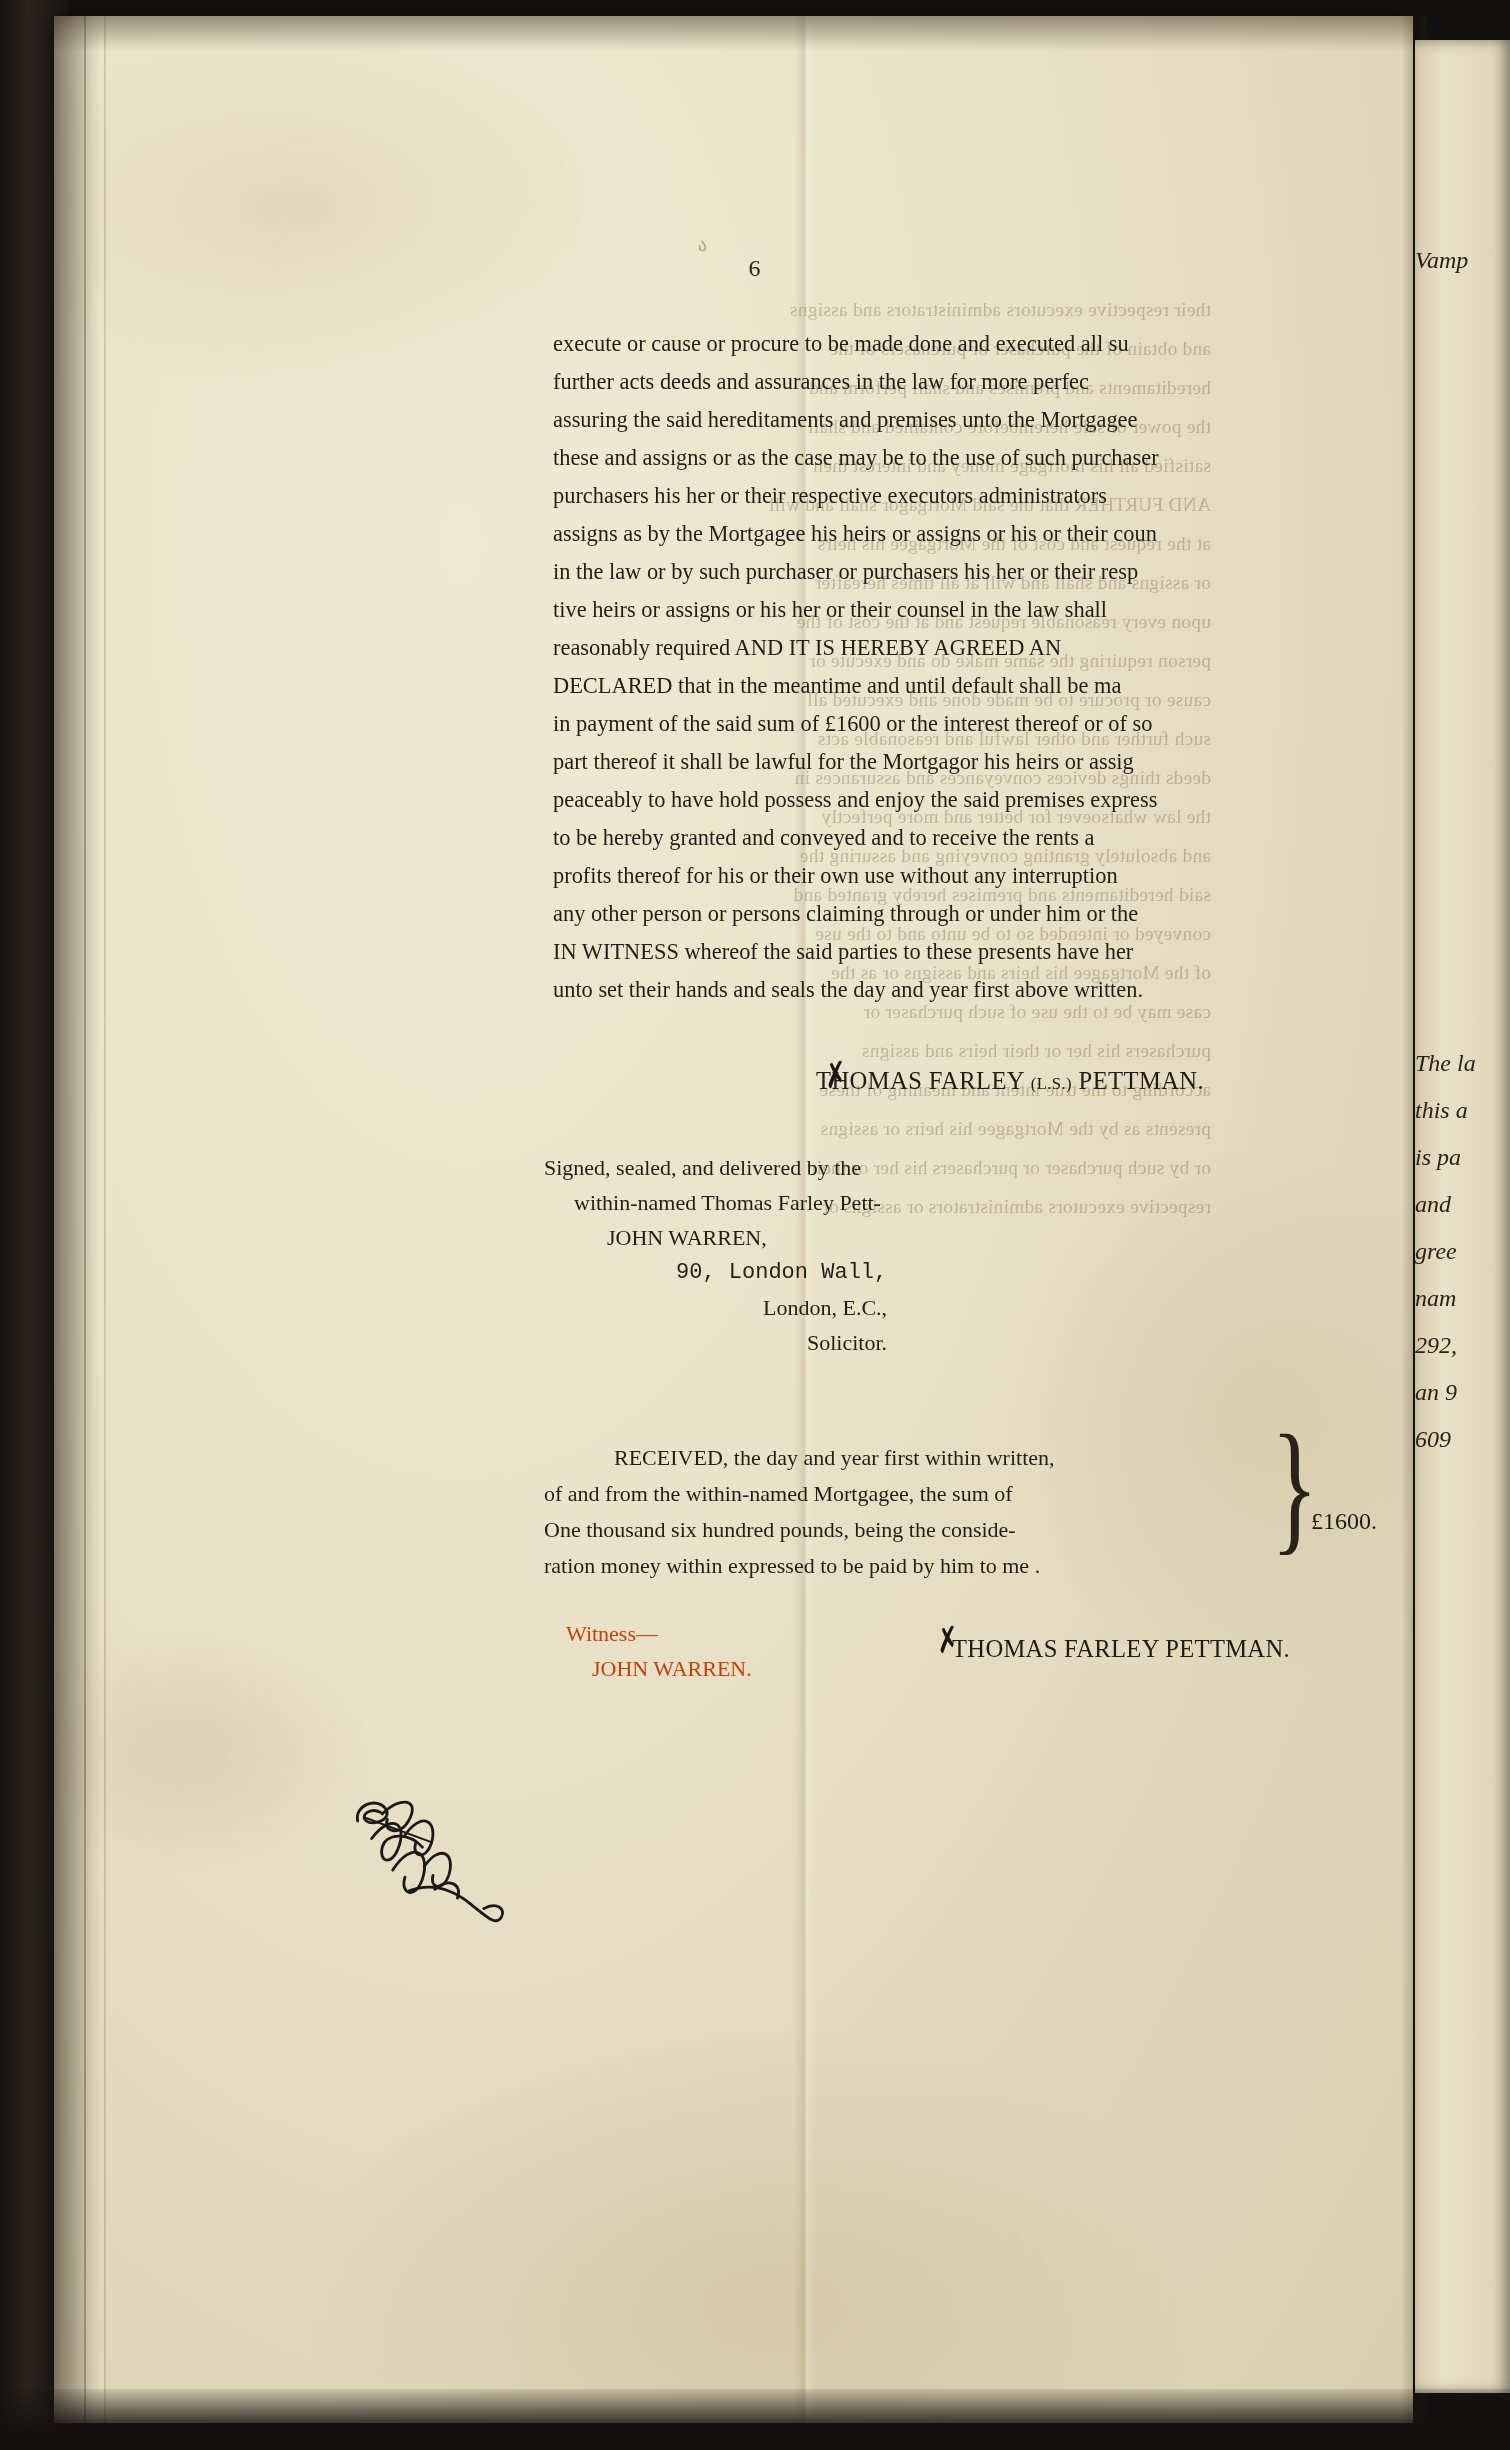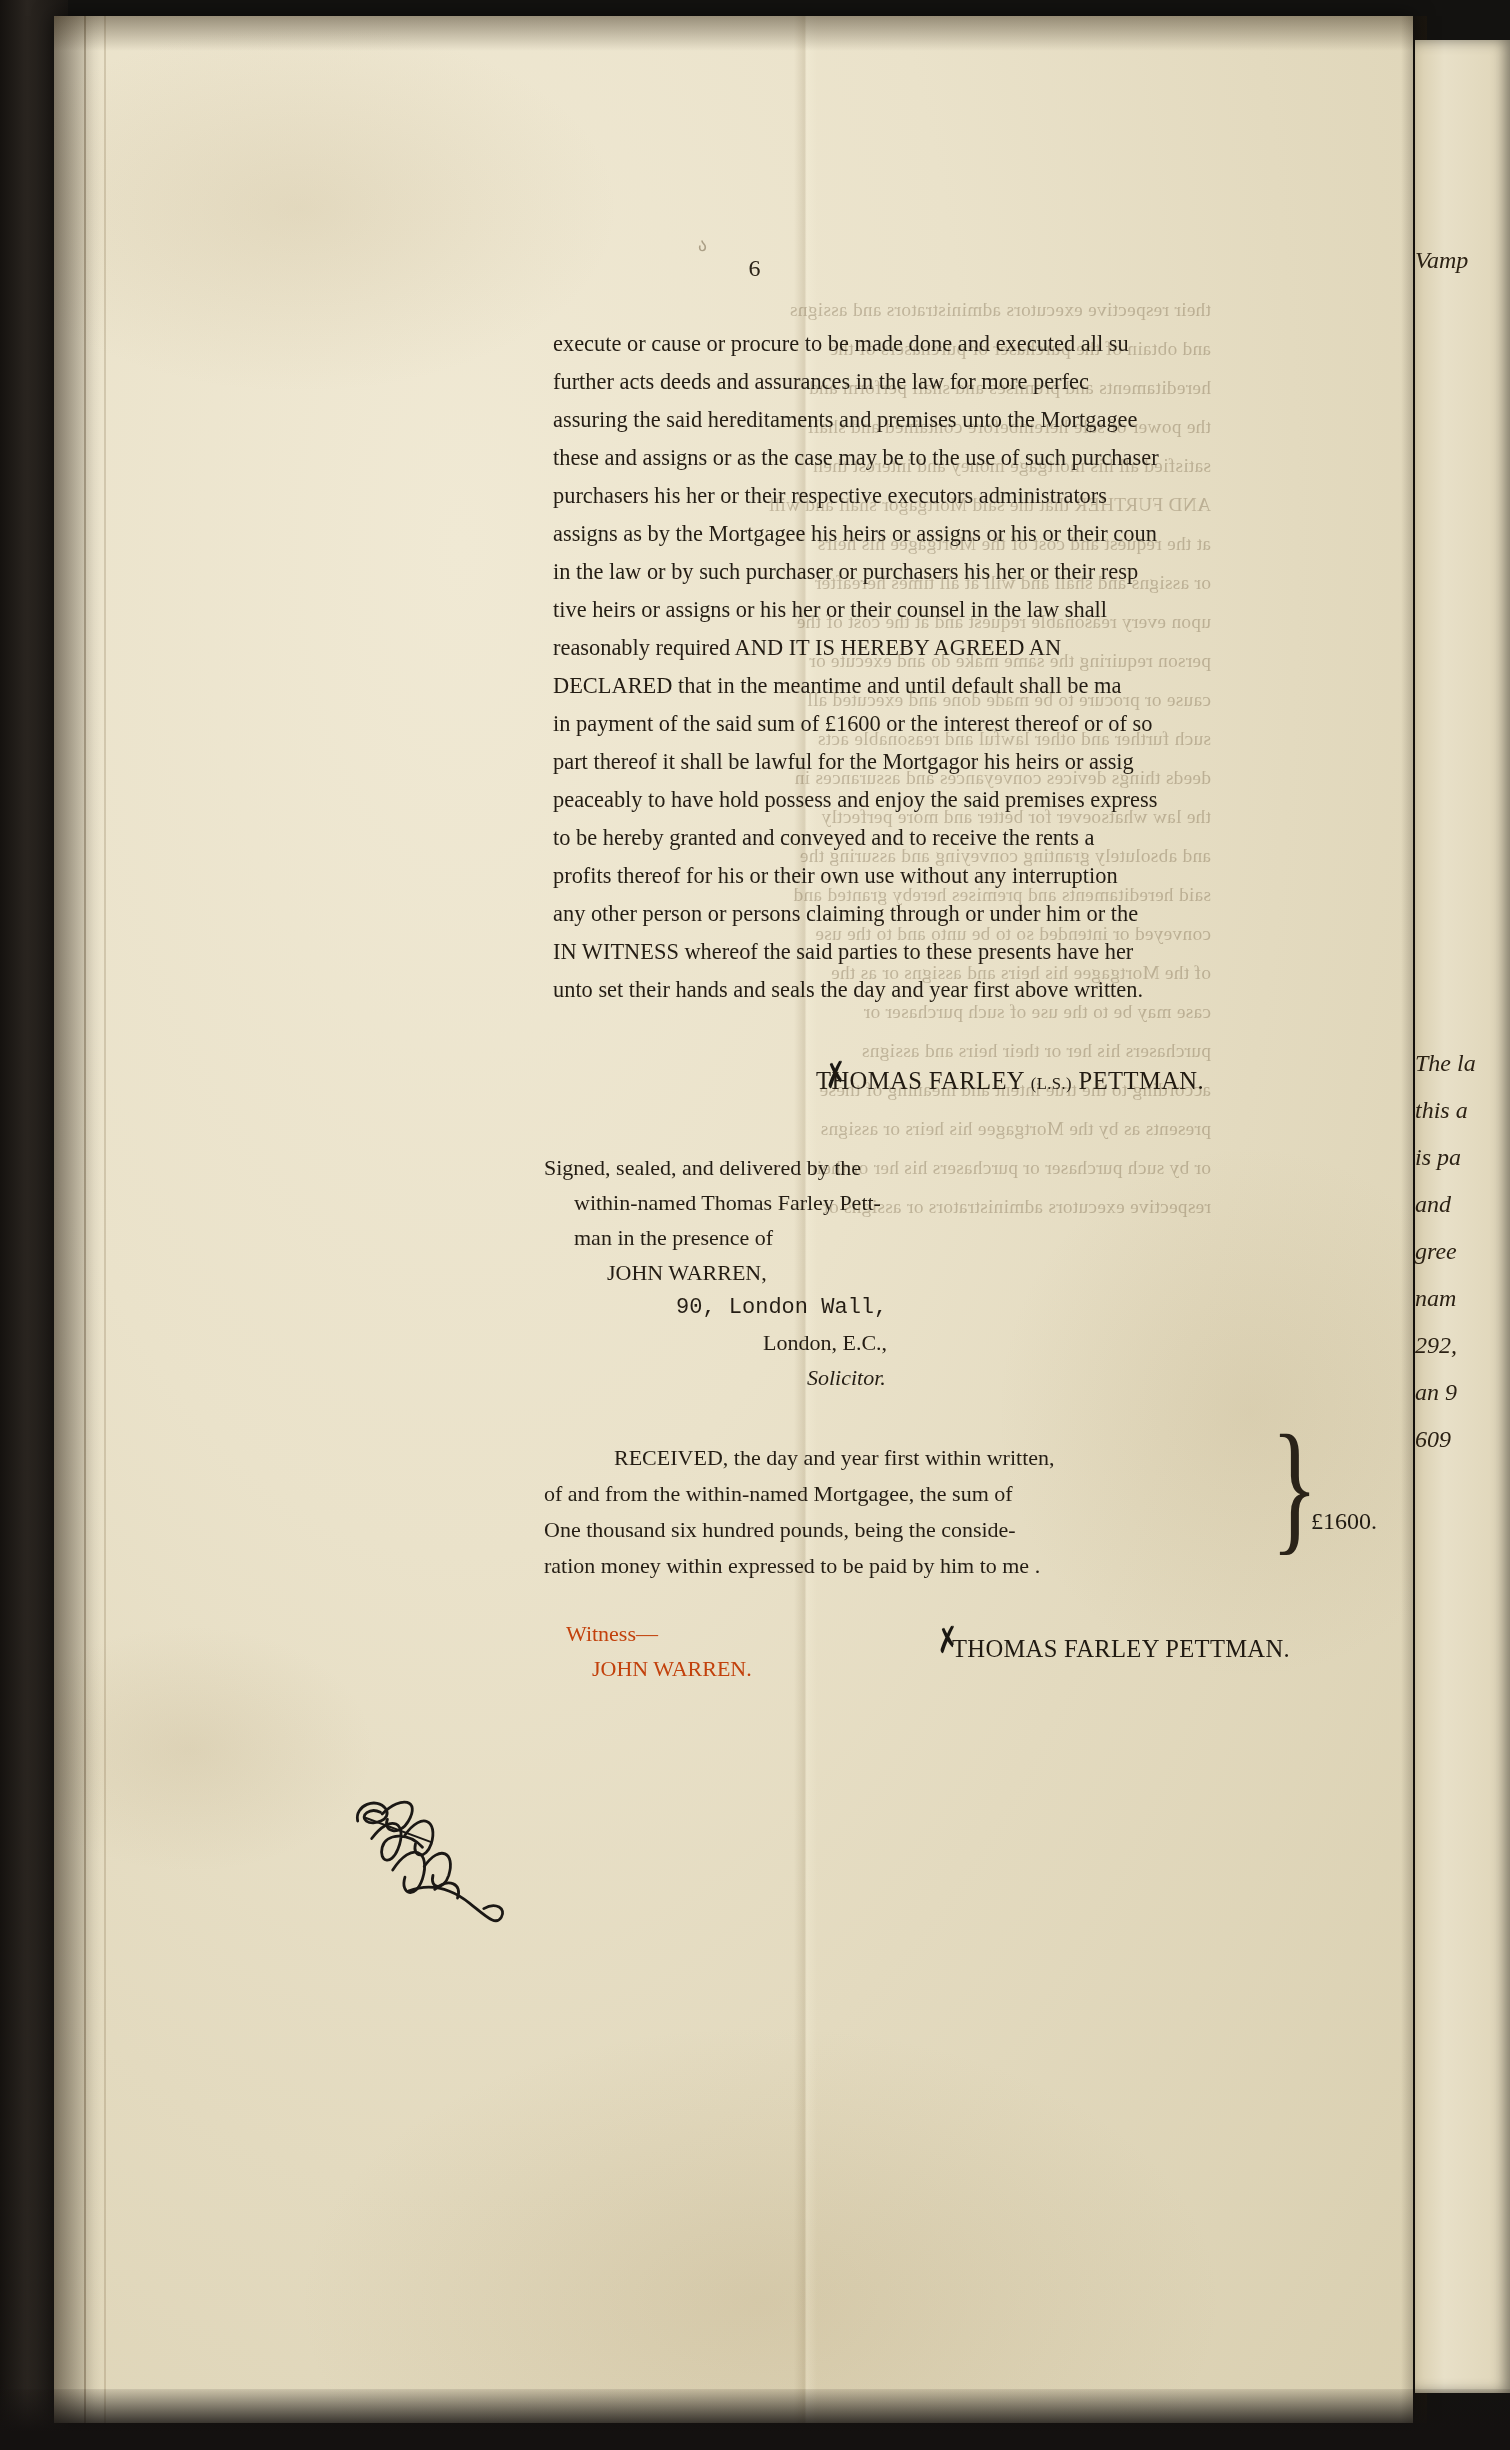--- a/index.html
+++ b/index.html
@@ -165,21 +165,21 @@
     width: 456px;
     font-size: 22px;
     line-height: 35px;
     color: #241d14;
   }
   .attest .l { text-align: left; }
   .attest .ind1 { padding-left: 30px; }
   .attest .ind2 { padding-left: 63px; }
   .attest .ind3 { padding-left: 132px; font-family: Liberation Mono, monospace; }
   .attest .ind4 { padding-left: 219px; }
-  .attest .ind5 { padding-left: 263px; font-style: italic; }
+  .attest .ind5 { padding-left: 263px; }
 
   .receipt {
     position: absolute;
     left: 544px;
     top: 1440px;
     width: 843px;
     font-size: 22px;
     line-height: 36px;
     color: #241d14;
   }
@@ -343,21 +343,20 @@
   <span class="xmark">✗</span>
   <div class="sig-line">
     <span>THOMAS FARLEY</span>
     <span class="small">(L.S.)</span>
     <span>PETTMAN.</span>
   </div>
 
   <div class="attest">
     <div class="l">Signed, sealed, and delivered by the</div>
     <div class="l ind1">within-named Thomas Farley Pett-</div>
-    <div class="l ind1">man in the presence of</div>
     <div class="l ind2 sc">JOHN WARREN,</div>
     <div class="l ind3">90, London Wall,</div>
     <div class="l ind4">London, E.C.,</div>
     <div class="l ind5">Solicitor.</div>
   </div>
 
   <div class="receipt">
     <div class="r1">RECEIVED, the day and year first within written,</div>
     <div>of and from the within-named Mortgagee, the sum of</div>
     <div>One thousand six hundred pounds, being the conside-</div>

